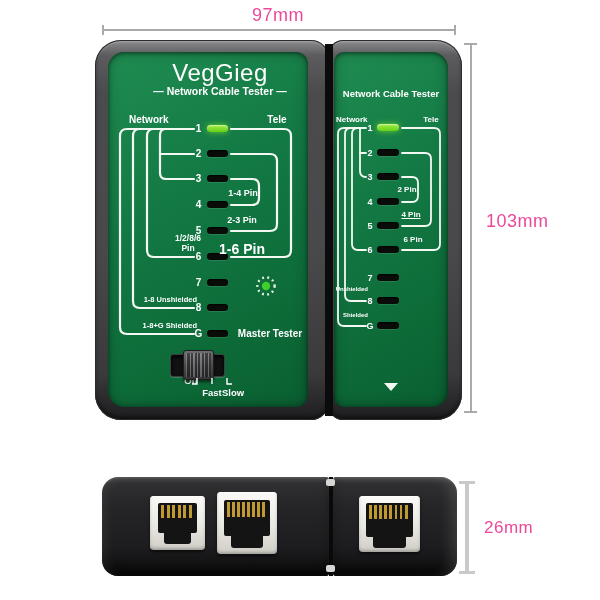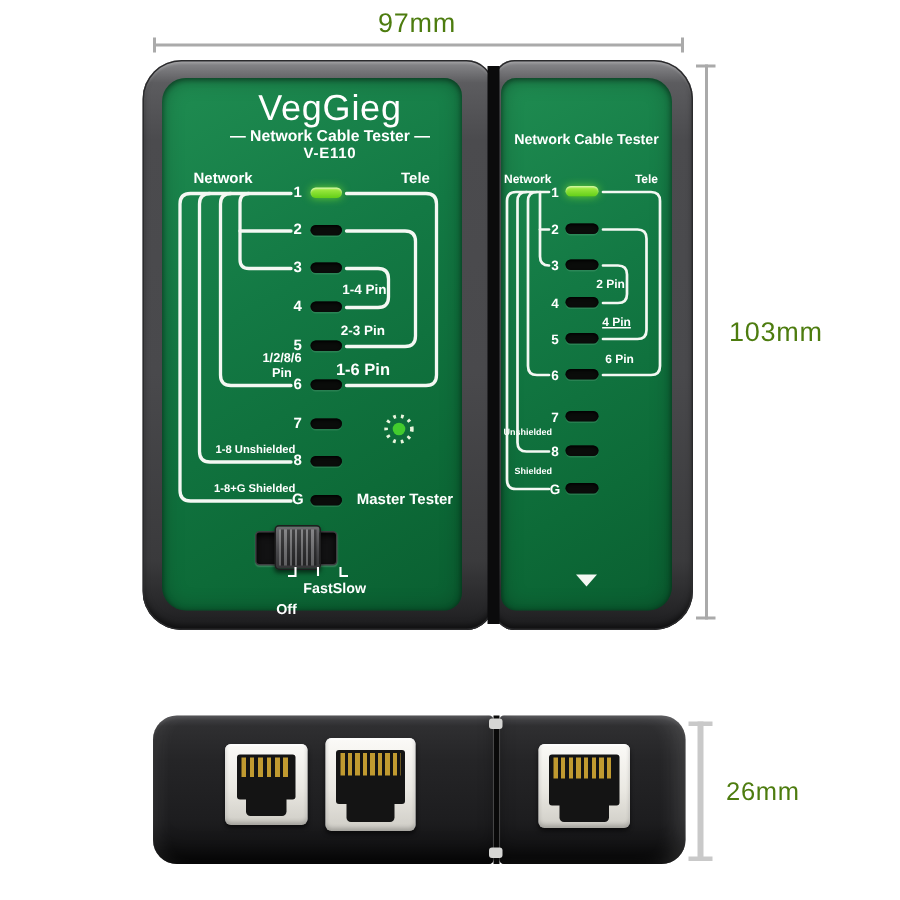--- a/index.html
+++ b/index.html
@@ -1,19 +1,19 @@
 <!DOCTYPE html>
 <html><head>
 <meta charset="utf-8">
 <style>
   html,body{margin:0;padding:0;background:#fff;}
   #stage{position:relative;width:600px;height:600px;background:#ffffff;overflow:hidden;
          font-family:"Liberation Sans",sans-serif;}
   
-  .dim-text{position:absolute;color:#4d7c0f;font-size:18px;letter-spacing:.5px;}
+  .dim-text{position:absolute;color:#ec4899;font-size:18px;letter-spacing:.5px;}
   .dim-hline{position:absolute;height:2px;background:#aaaaaa;}
   .dim-vline{position:absolute;width:2px;background:#aaaaaa;}
   .dim-tickv{position:absolute;width:2px;height:10px;background:#aaaaaa;}
   .dim-tickh{position:absolute;width:13px;height:2px;background:#aaaaaa;}
   .dim-thick{position:absolute;width:4px;background:#c9c9c9;}
   .dim-cap{position:absolute;width:16px;height:3px;background:#c9c9c9;}
   
   .unit{position:absolute;top:40px;height:380px;z-index:1;
         background:linear-gradient(180deg,#8d8d90 0%,#5c5c5f 4%,#4b4b4e 14%,#49494c 55%,#3a3a3c 88%,#1d1d1f 100%);
         box-shadow:inset 0 0 0 1px #2a2a2c, inset 0 2px 2px rgba(255,255,255,.28), inset 0 -3px 4px rgba(0,0,0,.55);}
@@ -82,21 +82,20 @@
   <div class="unit" style="left:95px;width:234px;border-radius:26px 18px 18px 26px;"></div>
 
   <div class="unit" style="left:329px;width:133px;border-radius:14px 26px 26px 14px;"></div>
   <div class="seam"></div>
 
   <div class="plate" style="left:108px;width:200px;border-radius:16px 12px 12px 16px;"></div>
   <div class="plate" style="left:334px;width:114px;border-radius:10px 16px 16px 10px;"></div>
 
   <div class="wt ctr" style="left:120px;top:59px;width:200px;font-size:24px;font-weight:normal;letter-spacing:.5px;">VegGieg</div>
   <div class="wt ctr" style="left:120px;top:85px;width:200px;font-size:10.5px;">— Network Cable Tester —</div>
-  <div class="wt ctr" style="left:120px;top:97px;width:200px;font-size:10px;letter-spacing:.5px;">V-E110</div>
   <div class="wt" style="left:129px;top:114px;font-size:10px;">Network</div>
   <div class="wt ctr" style="left:260px;top:114px;width:34px;font-size:10px;">Tele</div>
 
   <div class="lednum m" style="top:124px">1</div>
   <div class="ledbar m on" style="top:125px"></div>
   <div class="lednum m" style="top:149px">2</div>
   <div class="ledbar m" style="top:150px"></div>
   <div class="lednum m" style="top:174px">3</div>
   <div class="ledbar m" style="top:175px"></div>
   <div class="lednum m" style="top:200px">4</div>
@@ -111,26 +110,26 @@
   <div class="ledbar m" style="top:304px"></div>
   <div class="lednum m" style="top:329px">G</div>
   <div class="ledbar m" style="top:330px"></div>
 
   <div class="wt ctr" style="left:163px;top:233px;width:50px;font-size:8.5px;line-height:10px;">1/2/8/6</div>
   <div class="wt ctr" style="left:163px;top:243px;width:50px;font-size:8.5px;line-height:10px;">Pin</div>
   <div class="wt rgt" style="left:120px;top:295px;width:77px;font-size:7.5px;">1-8 Unshielded</div>
   <div class="wt rgt" style="left:120px;top:321px;width:77px;font-size:7.5px;">1-8+G Shielded</div>
   <div class="wt ctr" style="left:218px;top:188px;width:50px;font-size:9px;">1-4 Pin</div>
   <div class="wt ctr" style="left:217px;top:215px;width:50px;font-size:9px;">2-3 Pin</div>
-  <div class="wt ctr" style="left:217px;top:241px;width:50px;font-size:11px;">1-6 Pin</div>
+  <div class="wt ctr" style="left:217px;top:241px;width:50px;font-size:14px;">1-6 Pin</div>
   <div class="wt ctr" style="left:233px;top:328px;width:74px;font-size:10px;">Master Tester</div>
 
   <div class="sw-track"></div>
   <div class="sw-thumb"></div>
-  <div class="wt ctr" style="left:178px;top:401px;width:26px;font-size:9.5px;">Off</div>
+  <div class="wt ctr" style="left:178px;top:375px;width:26px;font-size:9.5px;">Off</div>
   <div class="wt ctr" style="left:199px;top:387px;width:26px;font-size:9.5px;">Fast</div>
   <div class="wt ctr" style="left:220px;top:387px;width:26px;font-size:9.5px;">Slow</div>
 
   <div class="wt ctr" style="left:334px;top:88px;width:114px;font-size:9.5px;">Network Cable Tester</div>
   <div class="wt" style="left:336px;top:115px;font-size:8px;">Network</div>
   <div class="wt ctr" style="left:419px;top:115px;width:24px;font-size:8px;">Tele</div>
 
   <div class="lednum r" style="top:124px">1</div>
   <div class="ledbar r on" style="top:124px"></div>
   <div class="lednum r" style="top:149px">2</div>

